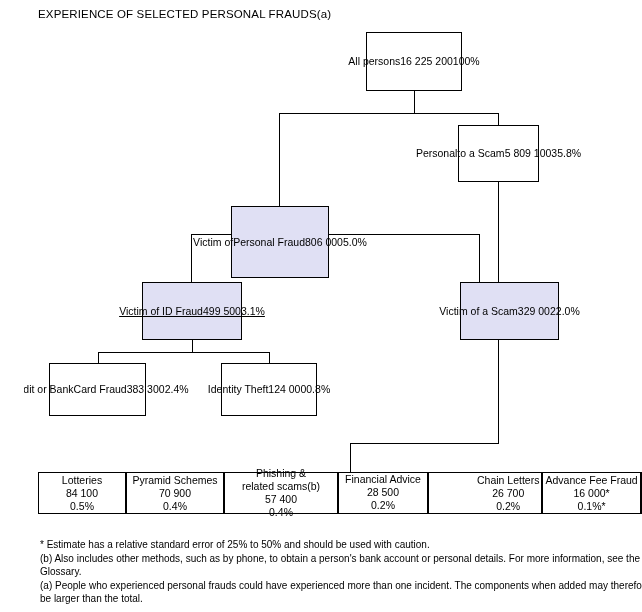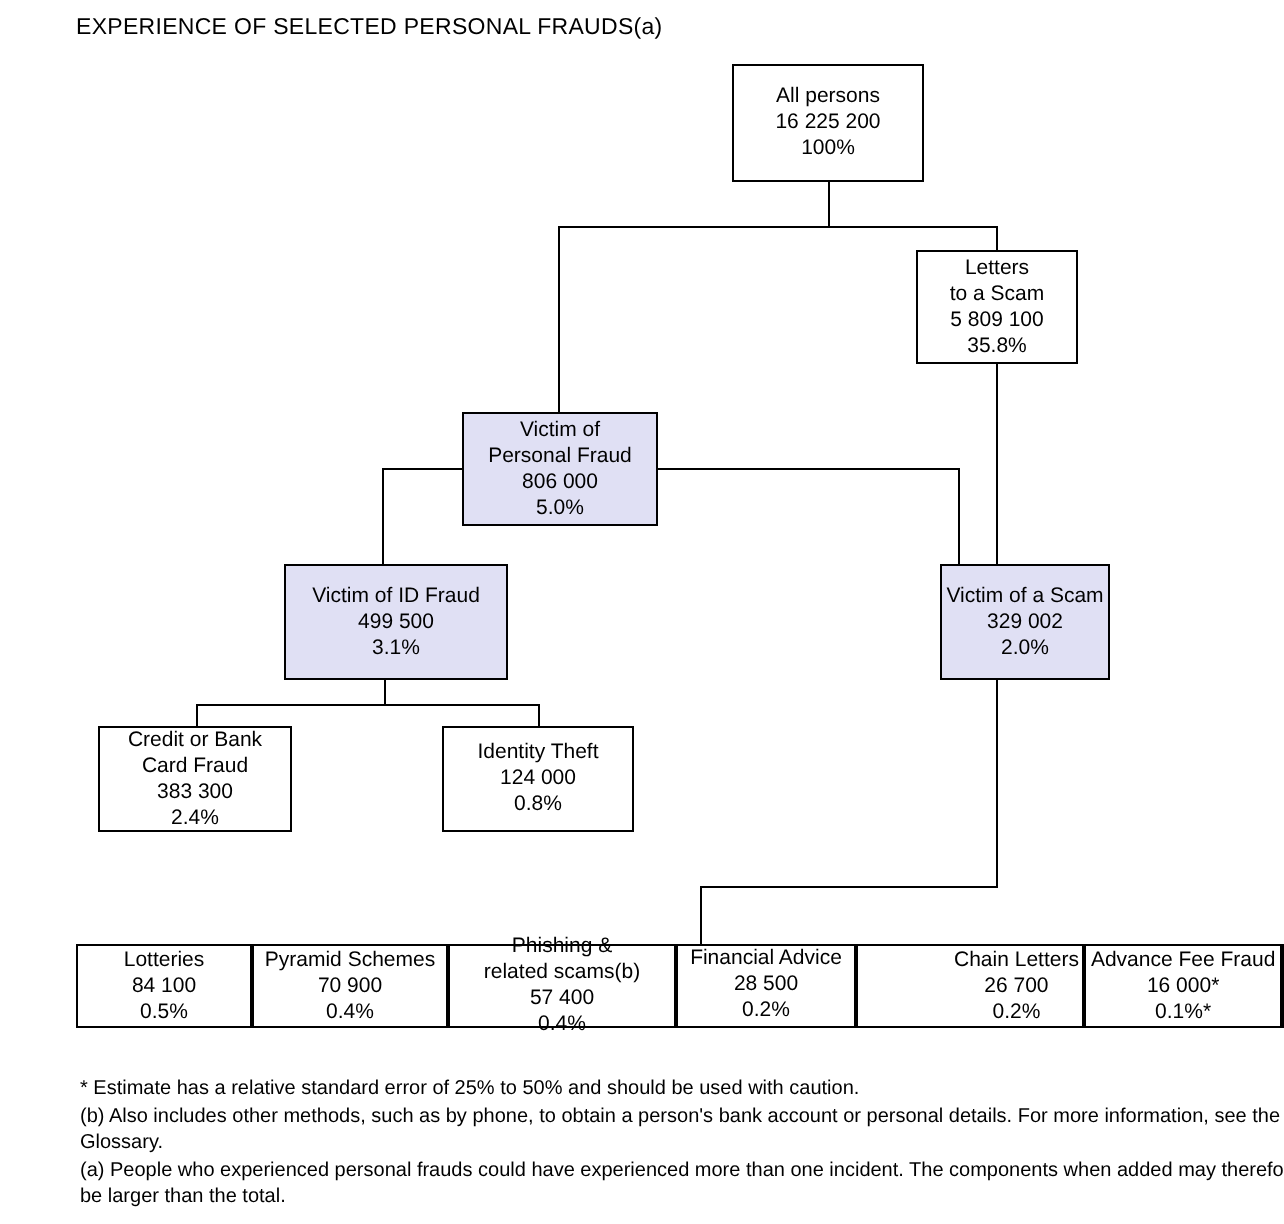--- a/index.html
+++ b/index.html
@@ -30,21 +30,21 @@
     white-space: nowrap;
   }
 
   
   .node {
     position: absolute;
     box-sizing: border-box;
     border: 1px solid #000000;
     background: #ffffff;
     display: flex;
-    flex-direction: column;
+    flex-direction: row;
     align-items: center;
     justify-content: center;
     font-size: 10.5px;
     line-height: 13px;
     text-align: left;
     padding: 2px 3px;
   }
   .node.shaded {
     background: #e0e0f4;
   }
@@ -132,40 +132,40 @@
   <div class="hline" style="left:326px; top:443px; width:149px;"></div>
   <div class="vline" style="left:326px; top:443px; height:30px;"></div>
 
   <div class="node" style="left:342px; top:32px; width:96px; height:59px;">
     <span class="ln">All persons</span>
     <span class="ln">16 225 200</span>
     <span class="ln">100%</span>
   </div>
 
   <div class="node" style="left:434px; top:125px; width:81px; height:57px;">
-    <span class="ln">Letters</span>
+    <span class="ln">Personal</span>
     <span class="ln">to a Scam</span>
     <span class="ln">5 809 100</span>
     <span class="ln">35.8%</span>
   </div>
 
-  <div class="node shaded" style="left:207px; top:206px; width:98px; height:57px;">
+  <div class="node shaded" style="left:207px; top:206px; width:98px; height:72px;">
     <span class="ln">Victim of</span>
     <span class="ln">Personal Fraud</span>
     <span class="ln">806 000</span>
     <span class="ln">5.0%</span>
   </div>
 
-  <div class="node shaded" style="left:118px; top:282px; width:112px; height:58px;">
+  <div class="node shaded" style="left:118px; top:282px; width:100px; height:58px;text-decoration:underline;">
     <span class="ln">Victim of ID Fraud</span>
     <span class="ln">499 500</span>
     <span class="ln">3.1%</span>
   </div>
 
-  <div class="node shaded" style="left:446px; top:282px; width:85px; height:58px;">
+  <div class="node shaded" style="left:436px; top:282px; width:99px; height:58px;">
     <span class="ln">Victim of a Scam</span>
     <span class="ln">329 002</span>
     <span class="ln">2.0%</span>
   </div>
 
   <div class="node" style="left:25px; top:363px; width:97px; height:53px;">
     <span class="ln">Credit or Bank</span>
     <span class="ln">Card Fraud</span>
     <span class="ln">383 300</span>
     <span class="ln">2.4%</span>

